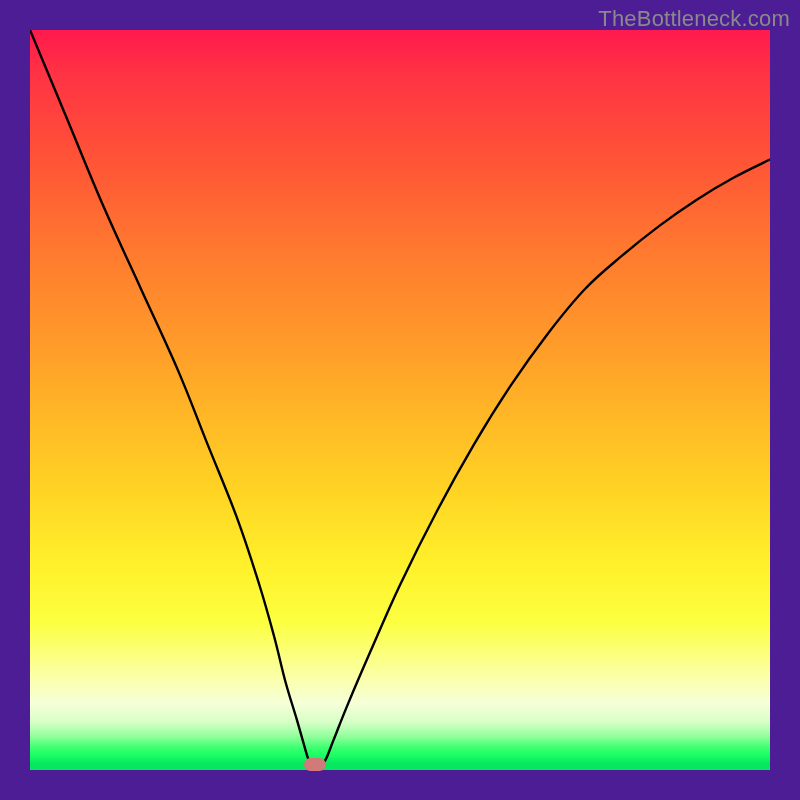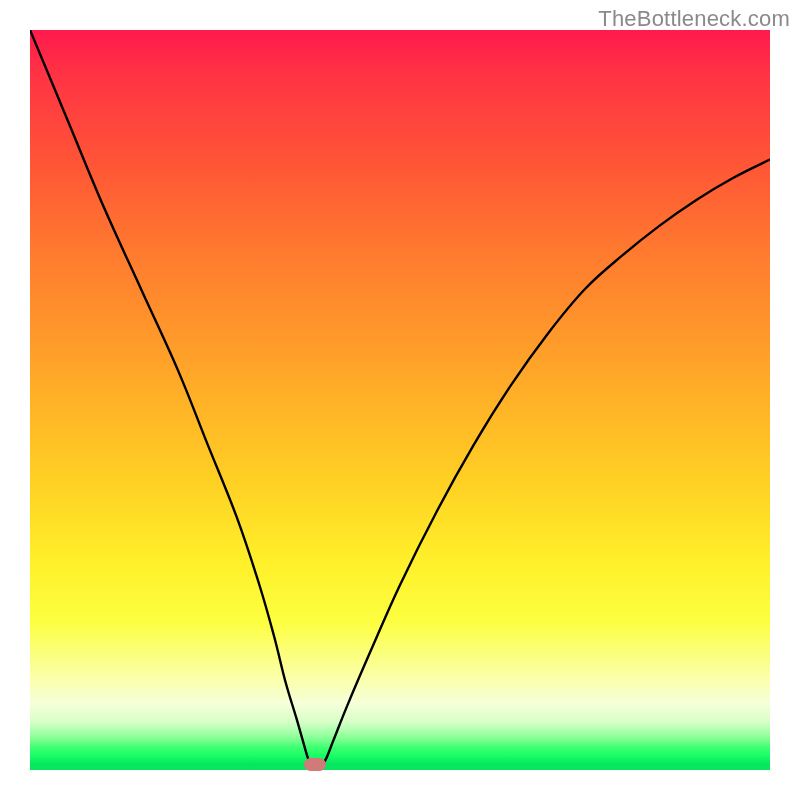--- a/index.html
+++ b/index.html
@@ -8,21 +8,21 @@
     width: 800px;
     height: 800px;
     overflow: hidden;
     background: #000;
     font-family: Arial, Helvetica, sans-serif;
   }
   .frame {
     position: relative;
     width: 800px;
     height: 800px;
-    background: #ffffff;
+    background: #4c1d95;
   }
   .plot {
     position: absolute;
     left: 30px;
     top: 30px;
     width: 740px;
     height: 740px;
     background: linear-gradient(to bottom,
       #ff1a4d 0%,
       #ff3344 6%,

